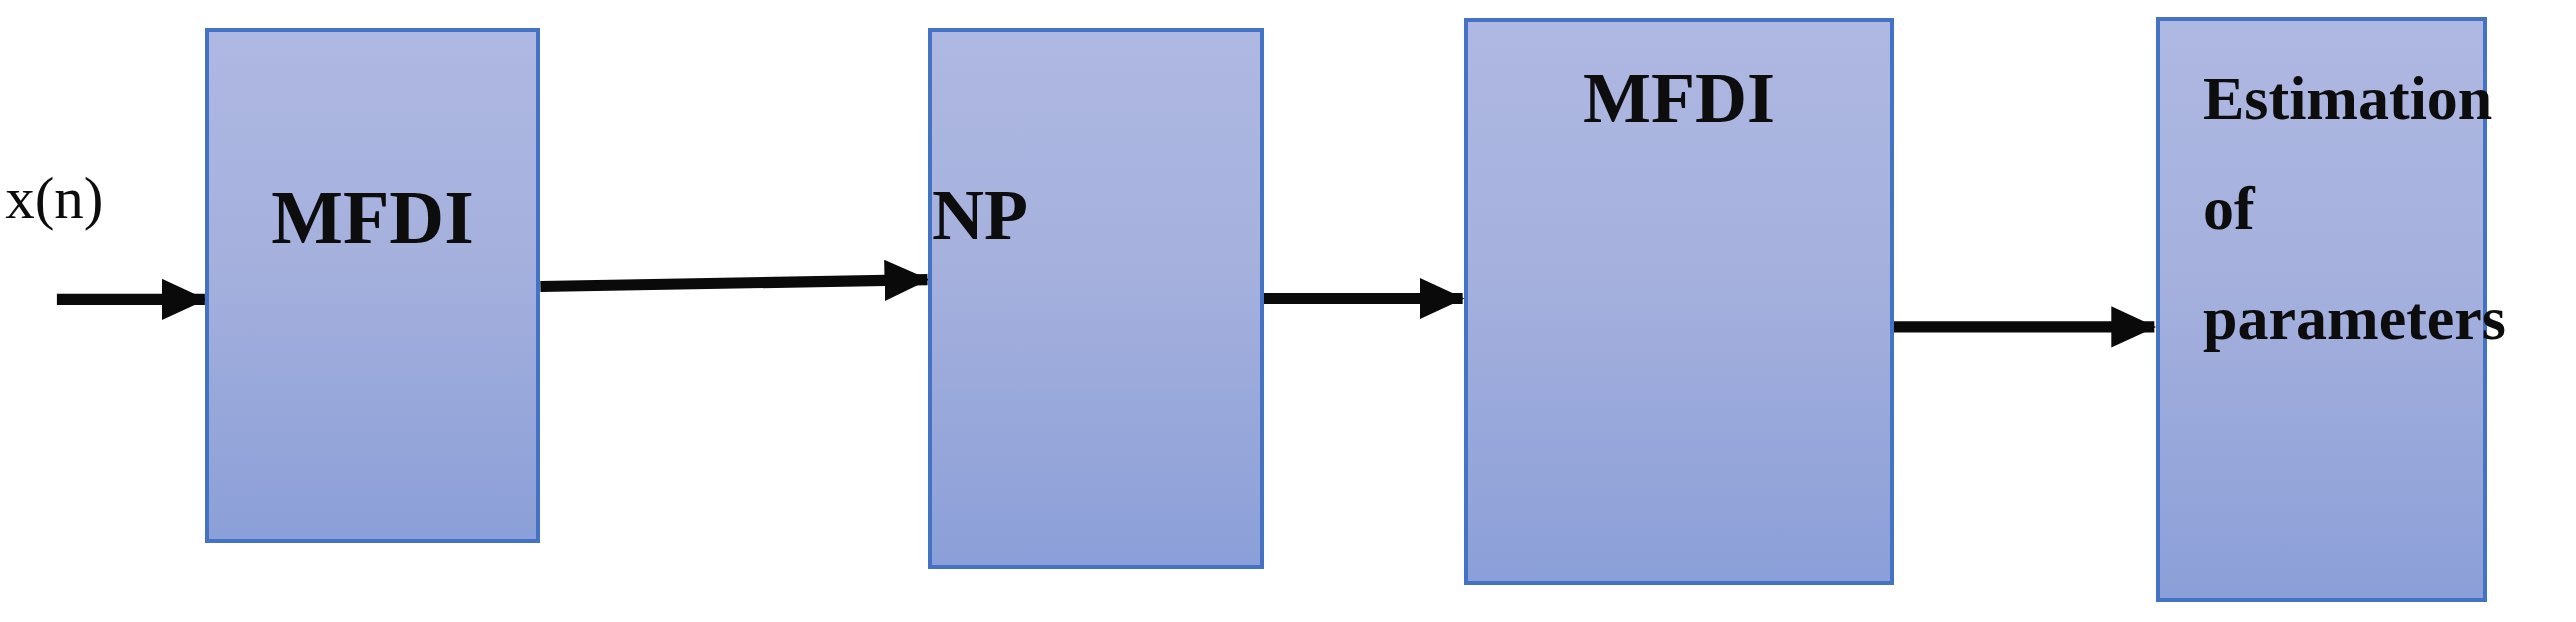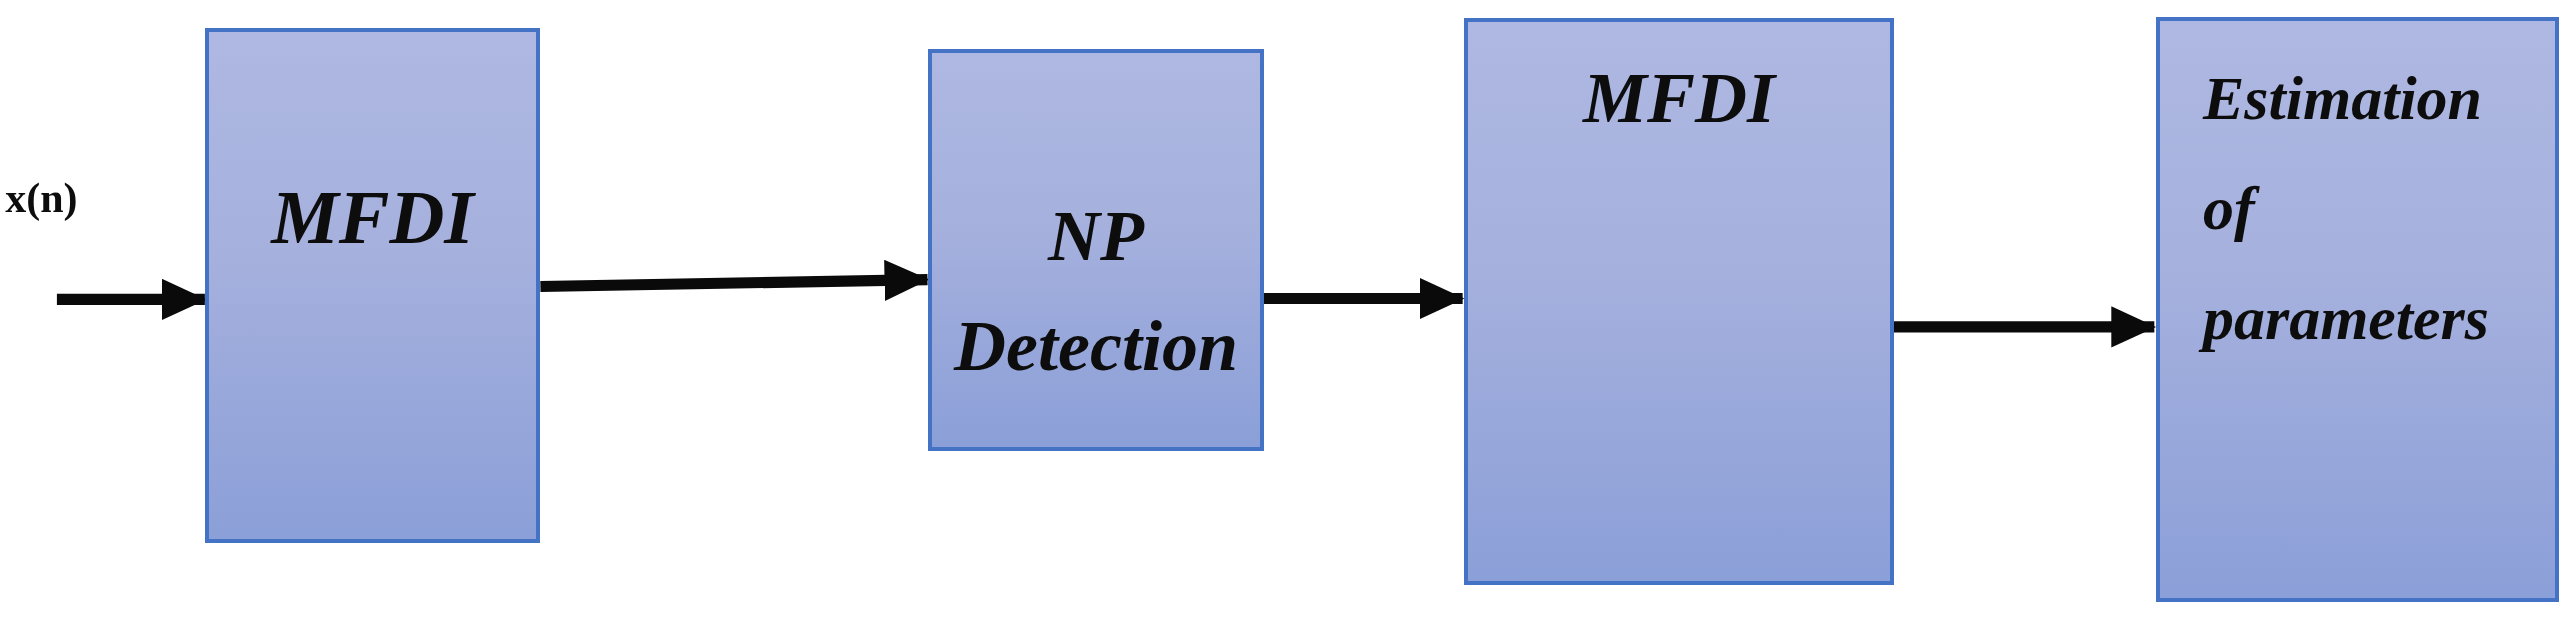--- a/index.html
+++ b/index.html
@@ -30,56 +30,54 @@
     background: linear-gradient(180deg, #aeb8e2 0%, #a5b0dd 45%, #8b9fd8 100%);
     color: #0d0d0d;
     font-weight: bold;
   }
   .block .lines {
     width: 100%;
   }
   .block .line {
     display: block;
     white-space: nowrap;
-    font-style: italic;
   }
   #box-mfdi {
     left: 205px; top: 27.6px; width: 335px; height: 515px;
     text-align: center;
   }
   #box-mfdi .lines { padding-top: 151px; }
   #box-mfdi .line { font-size: 76px; line-height: 69px; }
 
   #box-np-detection {
-    left: 928px; top: 27.6px; width: 336px; height: 402px;
-    text-align: center;
-    margin-top: 21px;
+    left: 928px; top: 27.6px; width: 336px; height: 541px;
+    text-align: left;
   }
   #box-np-detection .lines { padding-top: 128px; }
   #box-np-detection .line { font-size: 72px; line-height: 110px; }
 
   #box-dynamic-threshold {
     left: 1464px; top: 18px; width: 430px; height: 567px;
     text-align: center;
   }
   #box-dynamic-threshold .lines { padding-top: 20.7px; }
   #box-dynamic-threshold .line { font-size: 72px; line-height: 110px; }
 
   #box-estimation {
-    left: 2156px; top: 17px; width: 403px; height: 585px;
+    left: 2156px; top: 17px; width: 331px; height: 585px;
     text-align: left;
   }
   #box-estimation .lines { padding-top: 21.5px; padding-left: 43px; }
   #box-estimation .line { font-size: 62px; line-height: 110px; }
 
   .signal-label {
     position: absolute;
     color: #0d0d0d;
-    font-weight: bold;
-    font-size: 42px;
+    font-weight: normal;
+    font-size: 59px;
     line-height: 65px;
     white-space: nowrap;
   }
   #label-xn { left: 5.2px; top: 166px; }
   #label-yn { left: 651px; top: 150px; }
 </style>
 </head>
 <body>
 
 <div class="canvas">
@@ -101,21 +99,20 @@
 
   <div class="block" id="box-mfdi">
     <div class="lines">
       <span class="line">MFDI</span>
     </div>
   </div>
 
   <div class="block" id="box-np-detection">
     <div class="lines">
       <span class="line">NP</span>
-      <span class="line">Detection</span>
     </div>
   </div>
 
   <div class="block" id="box-dynamic-threshold">
     <div class="lines">
       <span class="line">MFDI</span>
     </div>
   </div>
 
   <div class="block" id="box-estimation">

